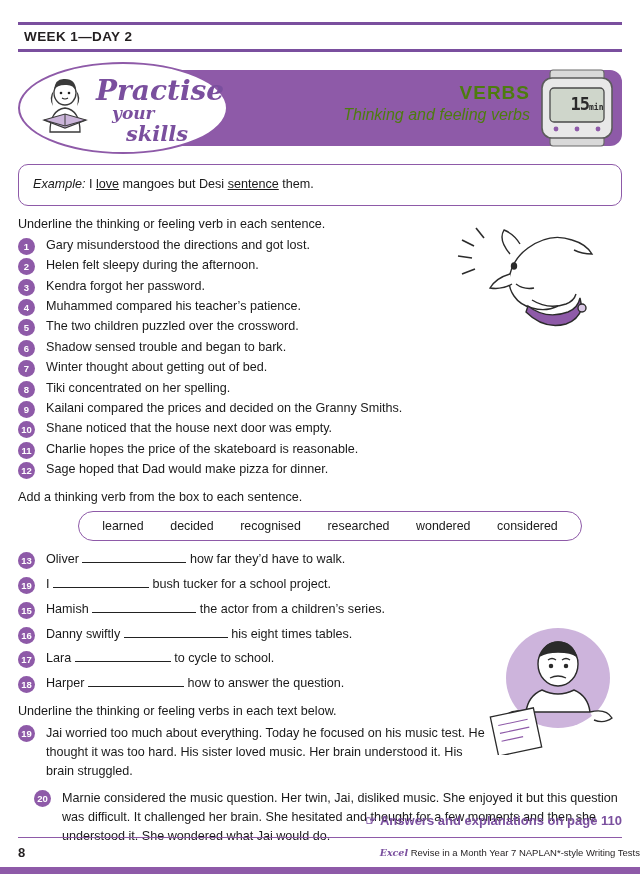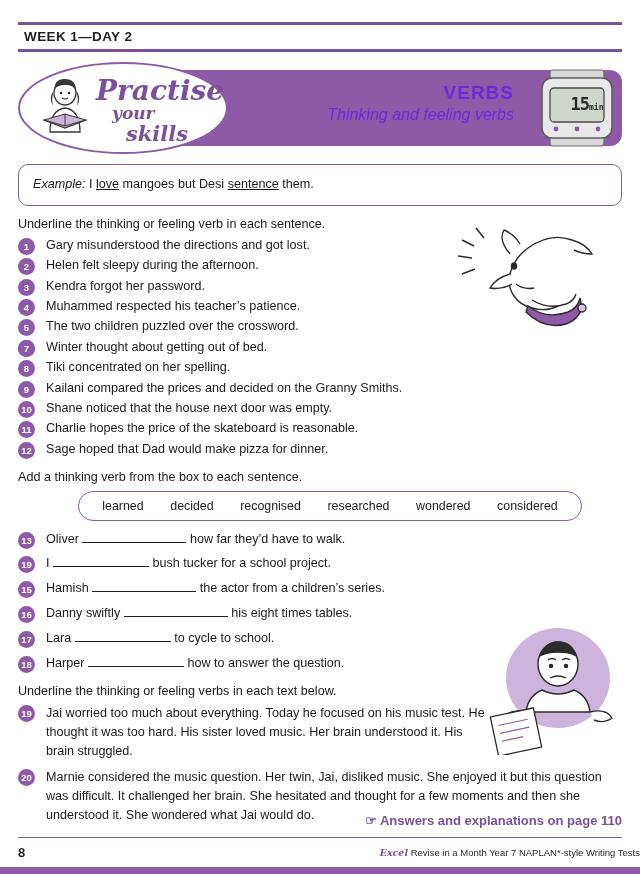--- a/index.html
+++ b/index.html
@@ -43,24 +43,24 @@
     position: absolute;
     left: 96px;
     right: 0;
     top: 8px;
     height: 76px;
     background: #8e5aa8;
     border-radius: 0 12px 12px 0;
   }
   .banner-title {
     position: absolute;
-    right: 108px;
+    right: 92px;
     top: 20px;
     text-align: right;
-    color: #6d28d9;
+    color: #4d7c0f;
     line-height: 1.2;
   }
   .banner-title .t1 {
     font-size: 19px;
     font-weight: bold;
     letter-spacing: 1px;
   }
   .banner-title .t2 {
     font-size: 16px;
     font-style: italic;
@@ -284,23 +284,23 @@
 
   <div class="def-box">
     <div><span class="ex">Example:</span><span> I </span><span class="u">love</span><span> mangoes but Desi </span><span class="u">sentence</span><span> them.</span></div>
   </div>
 
   <div class="instr">Underline the thinking or feeling verb in each sentence.</div>
   <ol class="qlist">
     <li><span class="num">1</span><span>Gary misunderstood the directions and got lost.</span></li>
     <li><span class="num">2</span><span>Helen felt sleepy during the afternoon.</span></li>
     <li><span class="num">3</span><span>Kendra forgot her password.</span></li>
-    <li><span class="num">4</span><span>Muhammed respected his teacher’s patience.</span></li>
+    <li><span class="num">4</span><span>Muhammed compared his teacher’s patience.</span></li>
     <li><span class="num">5</span><span>The two children puzzled over the crossword.</span></li>
-    <li><span class="num">6</span></li>
+    <li><span class="num">6</span><span>Shadow sensed trouble and began to bark.</span></li>
     <li><span class="num">7</span><span>Winter thought about getting out of bed.</span></li>
     <li><span class="num">8</span><span>Tiki concentrated on her spelling.</span></li>
     <li><span class="num">9</span><span>Kailani compared the prices and decided on the Granny Smiths.</span></li>
     <li><span class="num">10</span><span>Shane noticed that the house next door was empty.</span></li>
     <li><span class="num">11</span><span>Charlie hopes the price of the skateboard is reasonable.</span></li>
     <li><span class="num">12</span><span>Sage hoped that Dad would make pizza for dinner.</span></li>
   </ol>
 
   <div class="dog-art">
     <svg width="170" height="110" viewBox="0 0 170 110">
@@ -364,21 +364,21 @@
       <g transform="rotate(-12 30 112)">
         <rect x="8" y="92" width="44" height="40" fill="#ffffff" stroke="#2b2b2b" stroke-width="1.3"></rect>
         <path d="M14 102 h30 M14 110 h30 M14 118 h22" stroke="#8e5aa8" stroke-width="1.1"></path>
       </g>
     </svg>
   </div>
 
   <div class="instr">Underline the thinking or feeling verbs in each text below.</div>
   <ol class="qlist">
     <li style="margin-bottom:8px; padding-right:130px;"><span class="num">19</span><span class="para">Jai worried too much about everything. Today he focused on his music test. He thought it was too hard. His sister loved music. Her brain understood it. His brain struggled.</span></li>
-    <li style="margin-bottom:8px;"><span class="num">20</span><span class="para">Marnie considered the music question. Her twin, Jai, disliked music. She enjoyed it but this question was difficult. It challenged her brain. She hesitated and thought for a few moments and then she understood it. She wondered what Jai would do.</span></li>
+    <li style="margin-bottom:8px;margin-left:16px;"><span class="num">20</span><span class="para">Marnie considered the music question. Her twin, Jai, disliked music. She enjoyed it but this question was difficult. It challenged her brain. She hesitated and thought for a few moments and then she understood it. She wondered what Jai would do.</span></li>
   </ol>
 
   <div class="answers">
     <span>☞</span>
     <span>Answers and explanations on page 110</span>
   </div>
   <div class="footer-rule"></div>
   <div class="pagenum">8</div>
   <div class="footer-text">
     <span class="excel">Excel</span><span> Revise in a Month Year 7 NAPLAN*-style Writing Tests</span>

